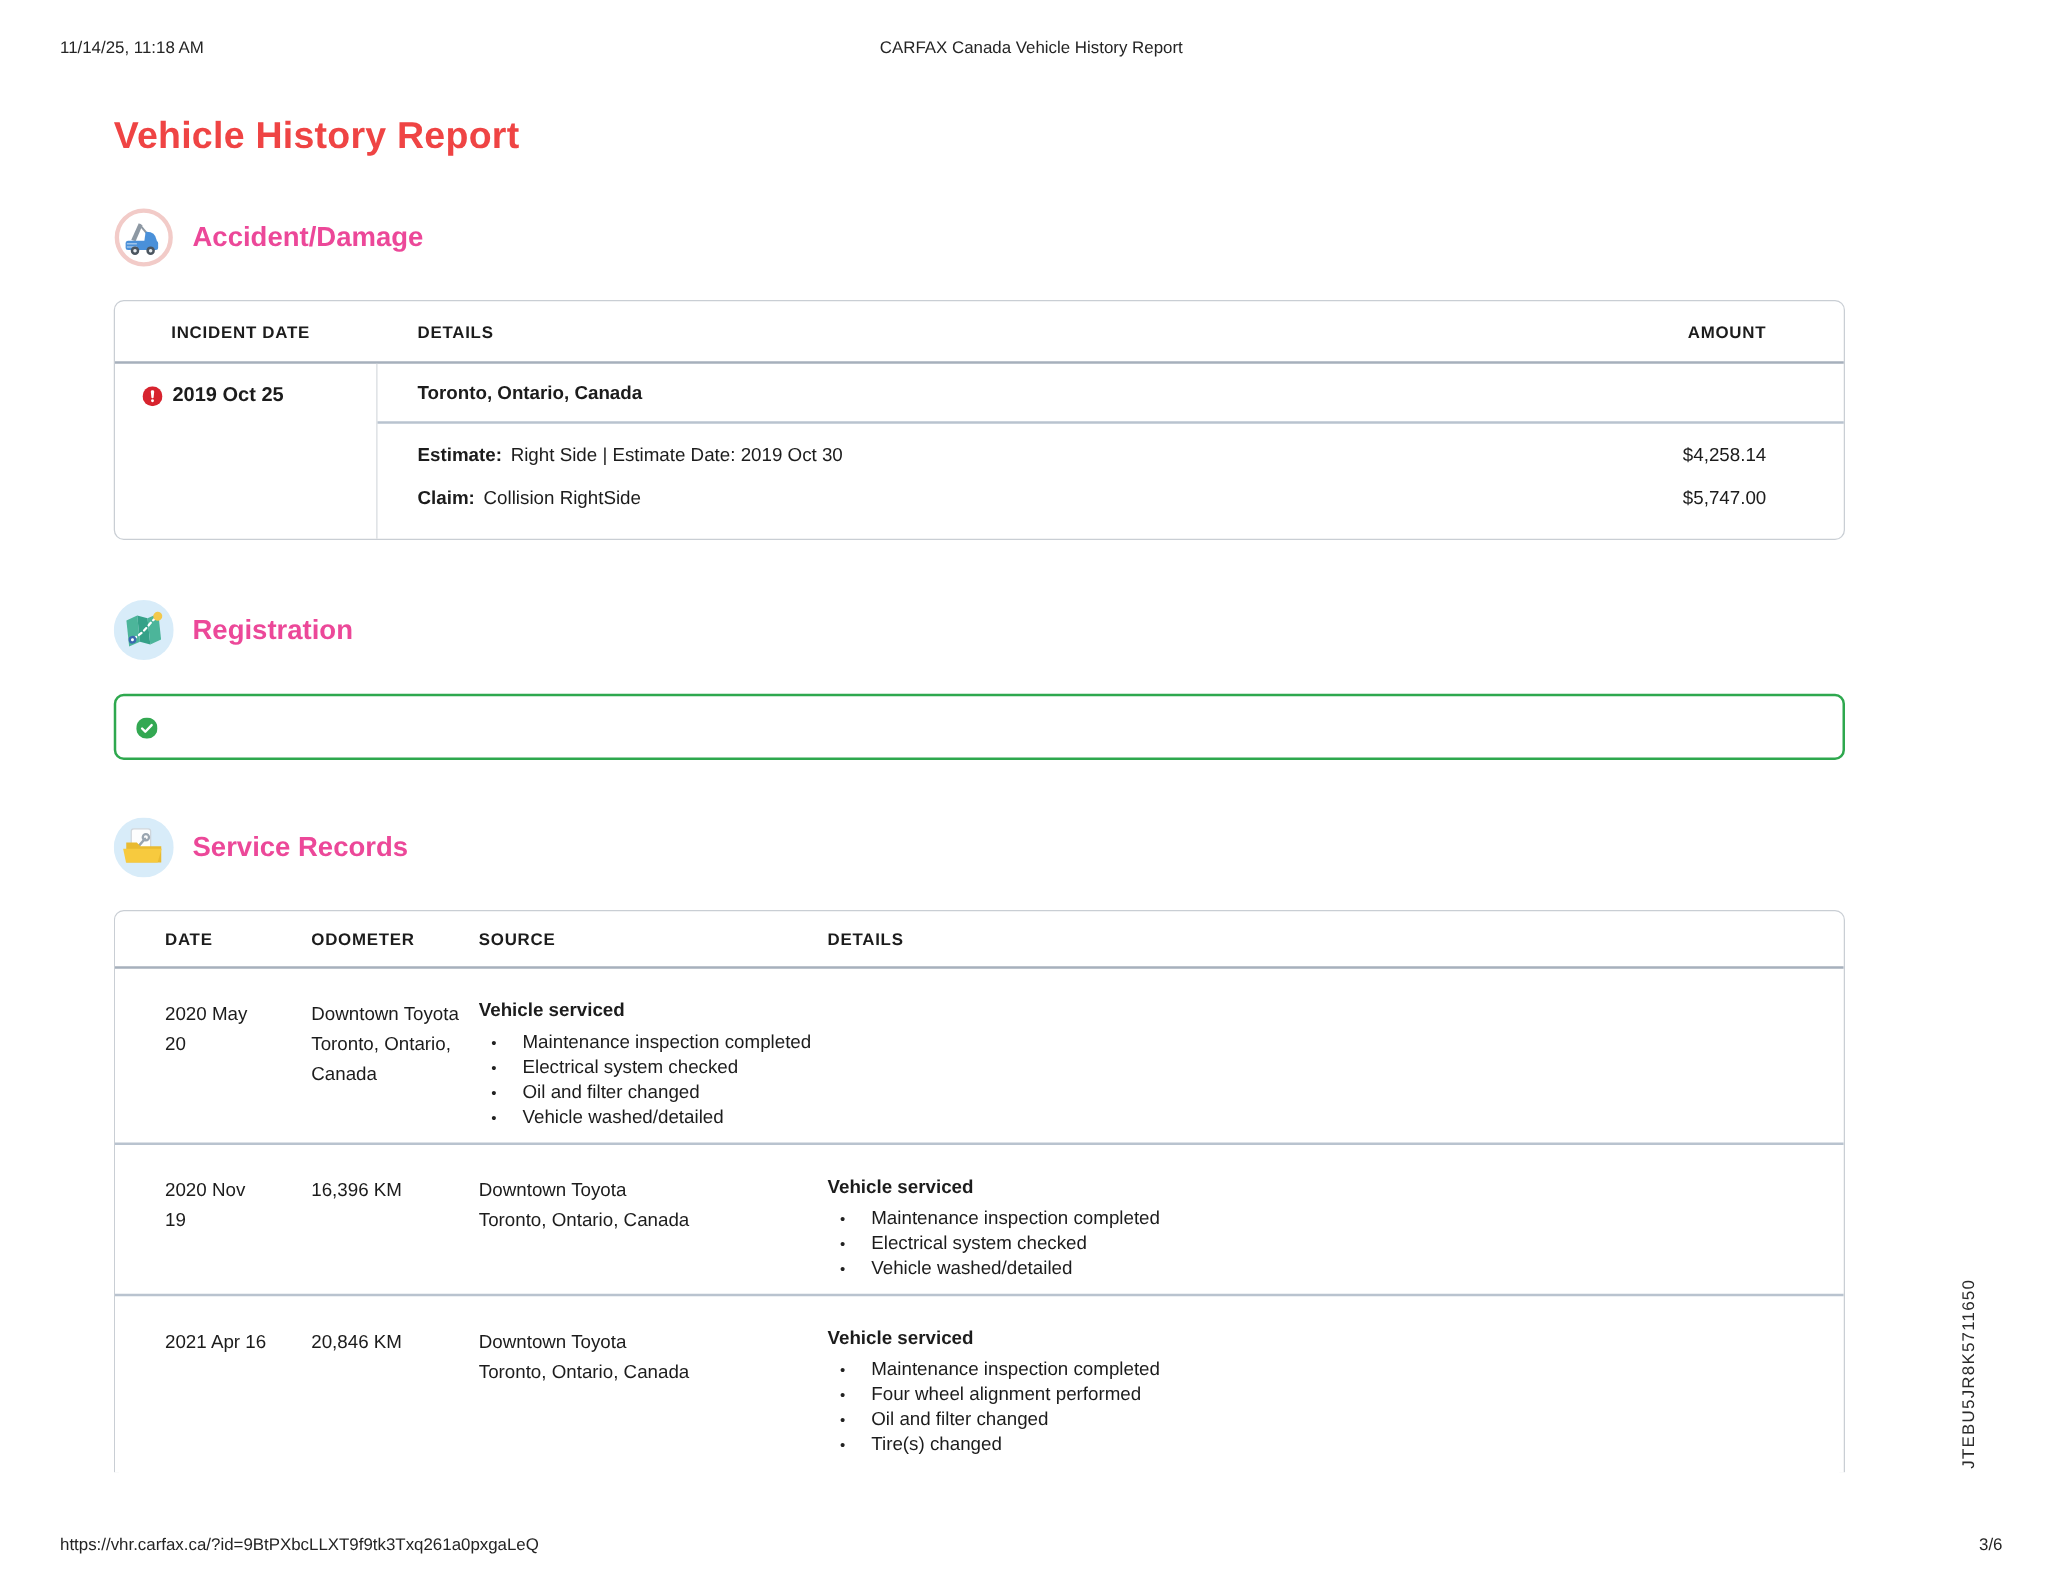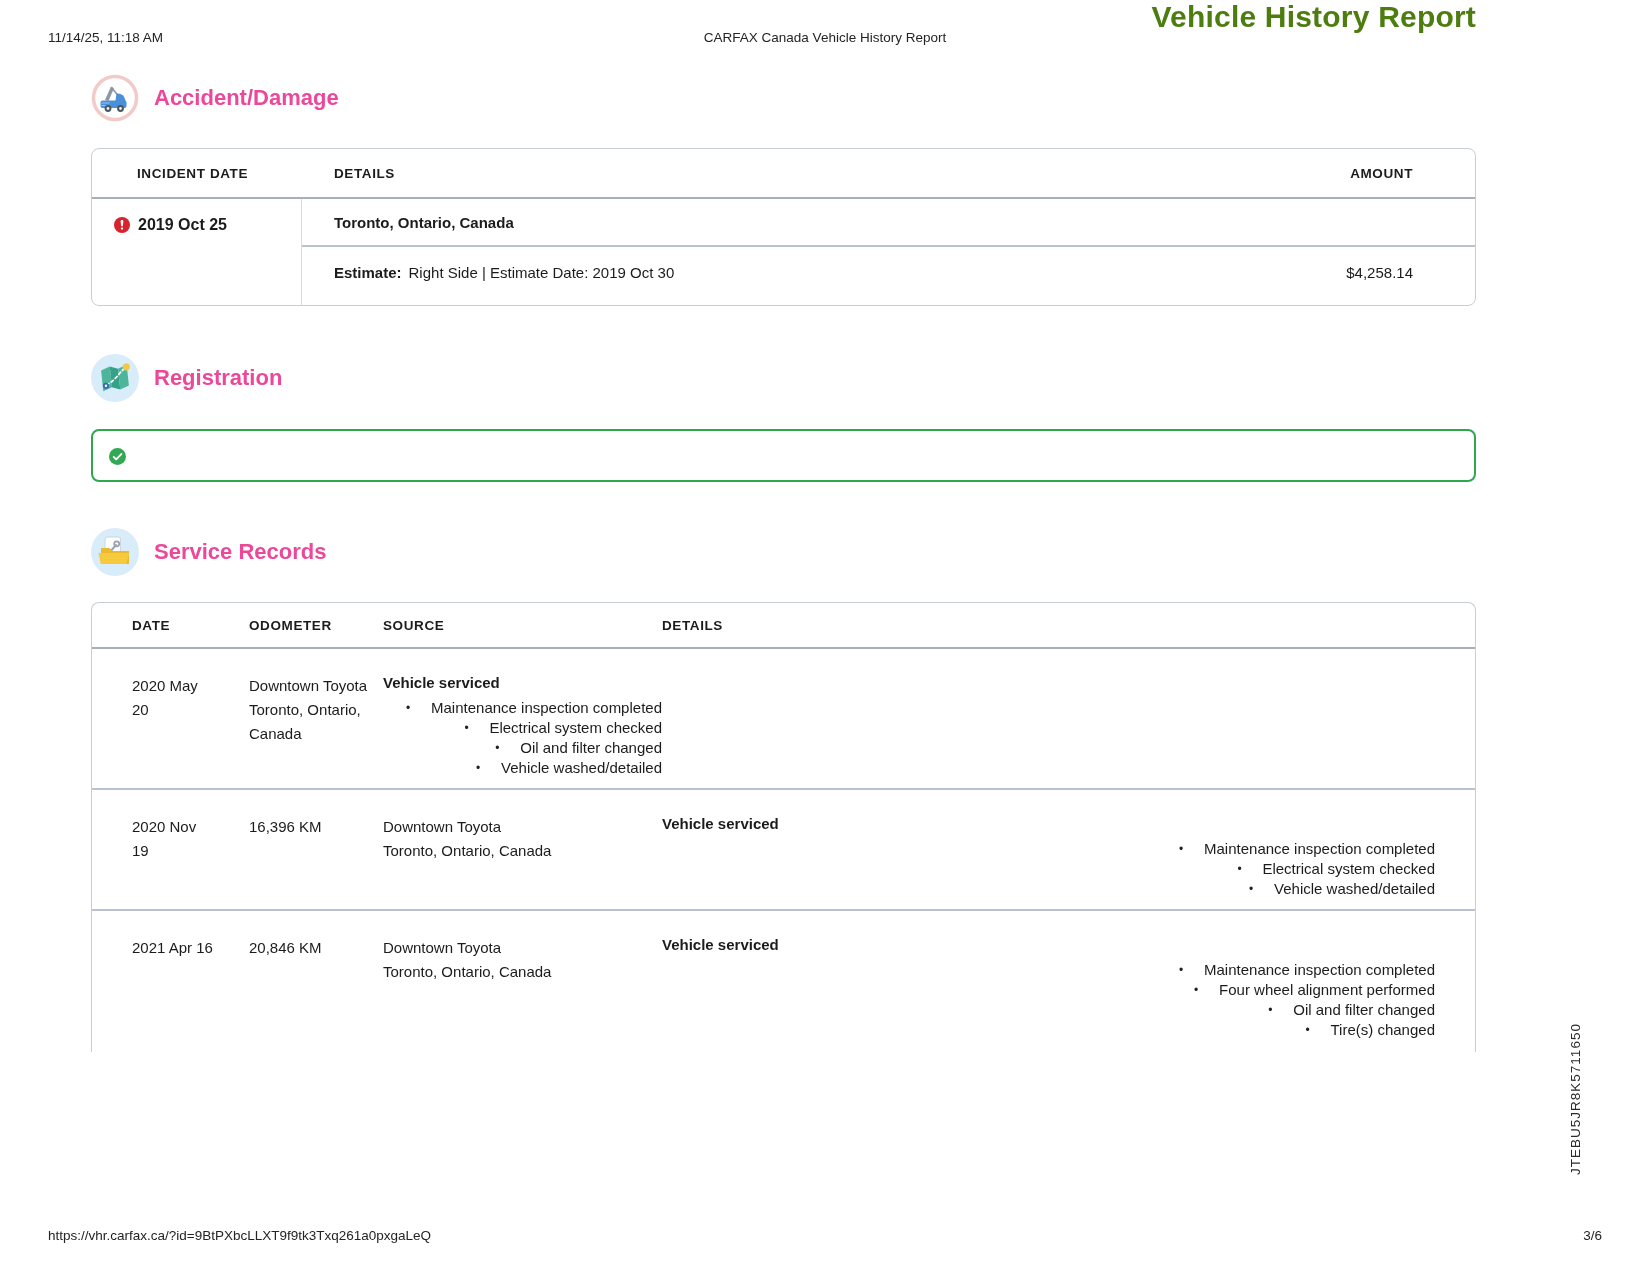--- a/index.html
+++ b/index.html
@@ -18,21 +18,21 @@
   .print-footer { position:absolute; top:1228px; left:48px; right:48px;
     font-size:13.5px; color:#242424; }
   .pf-url { position:absolute; left:0; top:0; }
   .pf-page { position:absolute; right:0; top:0; }
   .vin { position:absolute; top:1099px; left:1575px;
     transform:translate(-50%,-50%) rotate(-90deg); white-space:nowrap;
     font-size:13.5px; letter-spacing:1px; color:#2a2a2a; }
 
   
   .content { position:absolute; left:91px; right:174px; top:0; width:1385px; }
-  h1.title { font-size:30px; font-weight:700; color:#4d7c0f; letter-spacing:.2px;text-align:right; }
+  h1.title { margin-top:92px; font-size:30px; font-weight:700; color:#ef4444; letter-spacing:.2px; }
 
   .sec-head { display:flex; align-items:center; gap:15px; }
   .sec-head.accident { margin-top:40px; }
   .sec-head.registration { margin-top:48px; }
   .sec-head.service { margin-top:46px; }
   .sec-icon { width:48px; height:48px; flex:0 0 48px; }
   .sec-icon svg { width:48px; height:48px; display:block; }
   h2.sec-title { font-size:22px; font-weight:700; color:#ec4899; }
 
   .card { border:1px solid #c9ced4; border-radius:8px; background:#fff; }
@@ -71,21 +71,21 @@
   .svc-header { display:grid; grid-template-columns:117px 134px 279px 1fr;
     align-items:center; height:46px; padding:0 40px; border-bottom:2px solid #a6b0bc; }
   .svc-row { display:grid; grid-template-columns:117px 134px 279px 1fr;
     padding:25px 40px 10px 40px; border-bottom:2px solid #b9c3cf; font-size:15px; }
   .svc-row:last-child { border-bottom:none; }
   .svc-date { max-width:84px; line-height:24px; }
   .svc-odo { line-height:24px; }
   .svc-src div { line-height:24px; }
   .svc-details-title { font-weight:700; line-height:18px; }
   .svc-ul { list-style:none; margin-top:6px; }
-  .svc-ul li { display:flex; line-height:20px;justify-content:flex-end; }
+  .svc-ul li { display:flex; line-height:20px; }
   .svc-ul li::before { content:"•"; flex:0 0 25px; padding-left:10px; font-size:12px; line-height:20px; color:#222; }
 </style>
 </head>
 <body>
 
 <div class="page">
 
   <header class="print-header">
     <span class="ph-date">11/14/25, 11:18 AM</span>
     <span class="ph-title">CARFAX Canada Vehicle History Report</span>
@@ -131,20 +131,25 @@
             </span>
             <span class="b">2019 Oct 25</span>
           </div>
           <div class="acc-right">
             <div class="acc-loc b">Toronto, Ontario, Canada</div>
             <div class="acc-line">
               <span class="lbl">Estimate:</span>
               <span>Right Side | Estimate Date: 2019 Oct 30</span>
               <span class="amt">$4,258.14</span>
             </div>
+            <div class="acc-line">
+              <span class="lbl">Claim:</span>
+              <span>Collision RightSide</span>
+              <span class="amt">$5,747.00</span>
+            </div>
           </div>
         </div>
       </div>
     </section>
 
     <section>
       <div class="sec-head registration">
         <span class="sec-icon">
           <svg viewBox="0 0 48 48">
             <circle cx="24" cy="24" r="24" fill="#d8ecf9"></circle>

